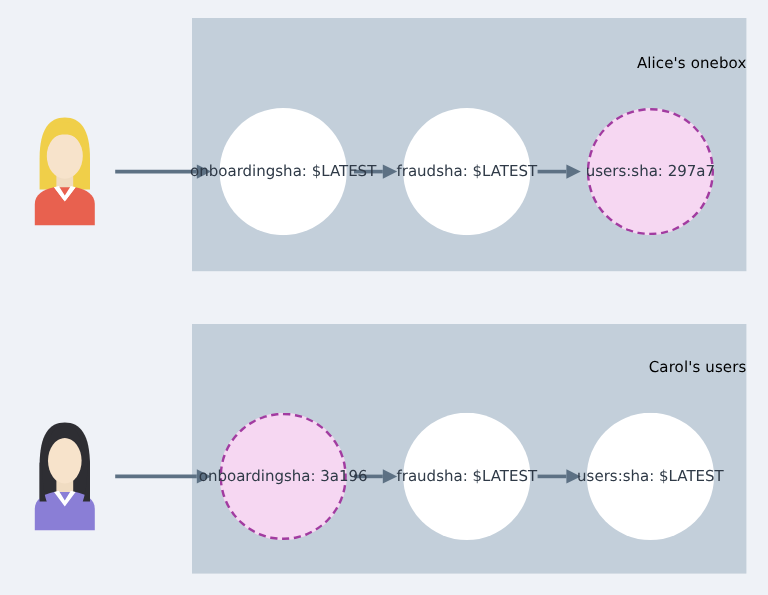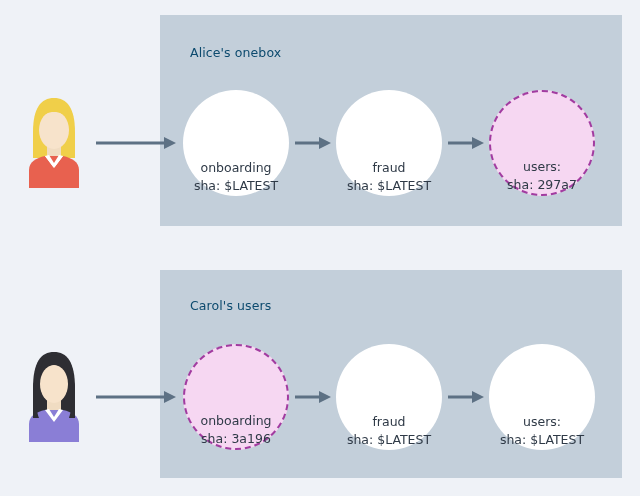--- a/index.html
+++ b/index.html
@@ -27,39 +27,38 @@
     background: #c3cfda;
     box-sizing: border-box;
   }
   .panel.alice { left: 160px; top: 15px; width: 462px; height: 211px; }
   .panel.carol { left: 160px; top: 270px; width: 462px; height: 208px; }
 
   .panel-title {
     position: absolute;
     left: 0;
     right: 0;
-    text-align: left;
-    color: #0c4a6e;
+    text-align: right;
+    color: #000000;
     font-size: 12.5px;
     letter-spacing: 0.1px;
-    padding-left: 30px;
   }
   .panel.alice .panel-title { top: 30px; }
   .panel.carol .panel-title { top: 28px; }
 
   
   .node {
     position: absolute;
     width: 106px;
     height: 106px;
     border-radius: 50%;
     display: flex;
-    flex-direction: column;
+    flex-direction: row;
     align-items: center;
-    justify-content: flex-end;
+    justify-content: center;
     box-sizing: border-box;
     line-height: 1.45;
     font-size: 12.5px;
     color: #2f3a47;
     text-align: center;
   }
   .node.plain {
     background: #ffffff;
     border: 1px solid rgba(255,255,255,0);
   }

